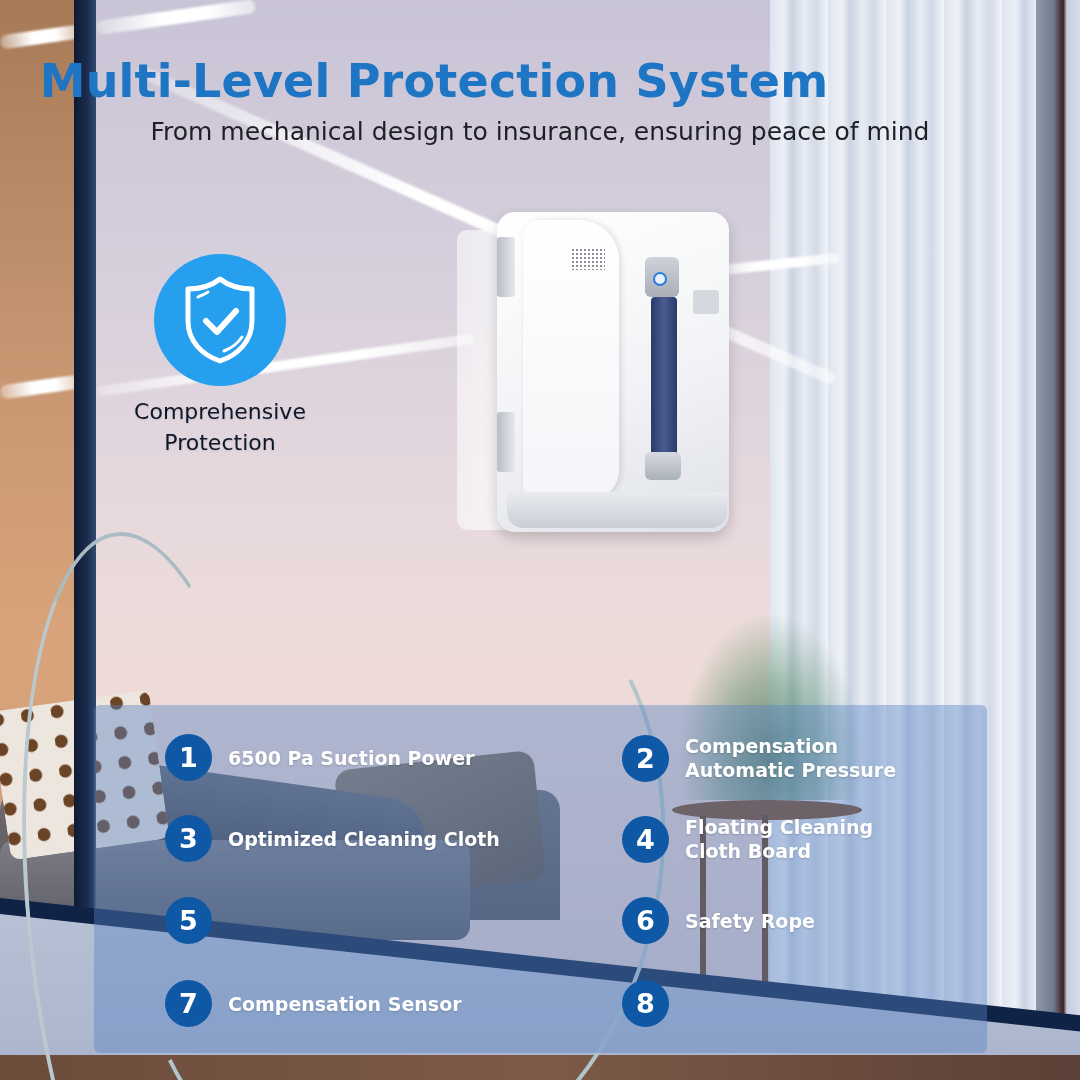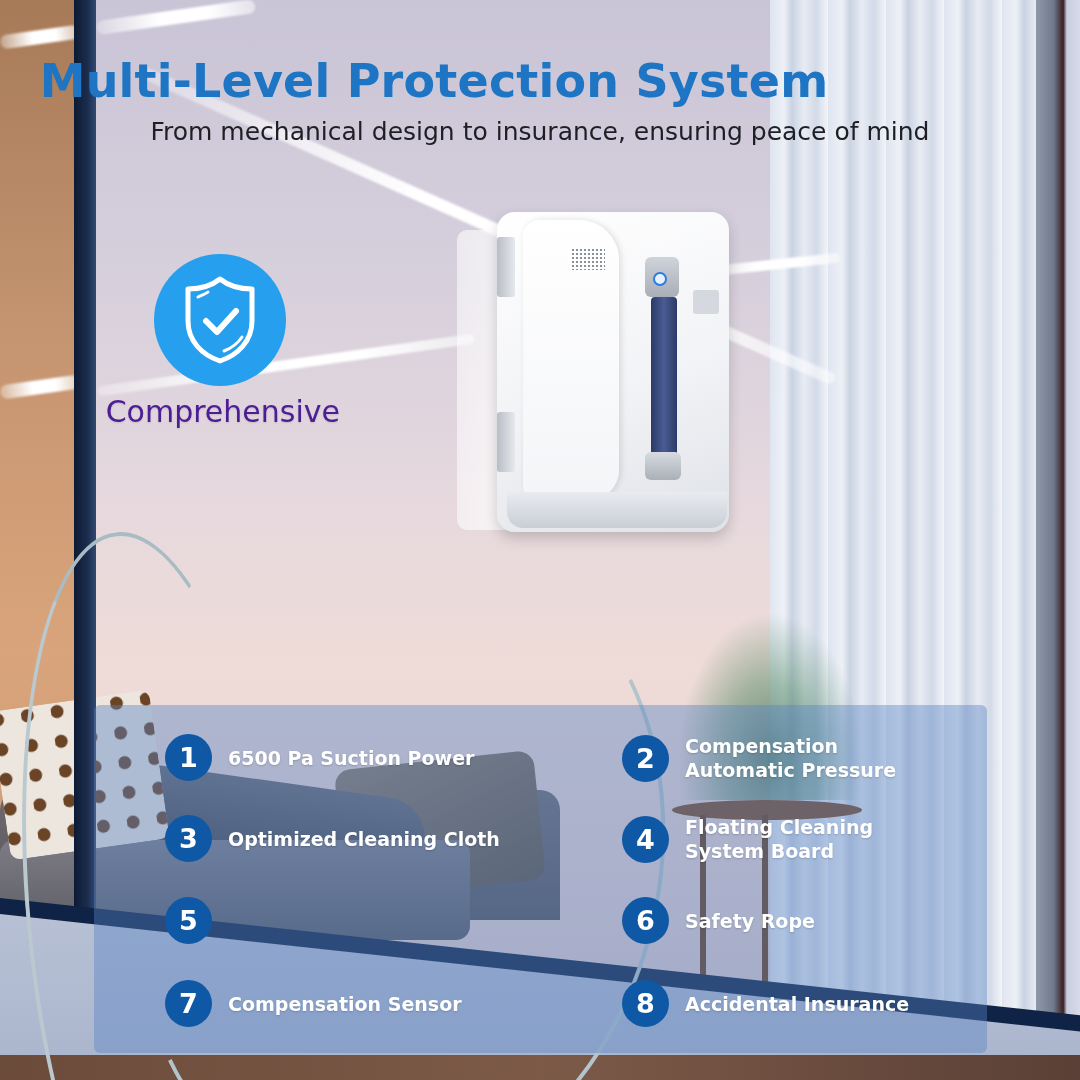--- a/index.html
+++ b/index.html
@@ -62,21 +62,21 @@
   .dev-display { position: absolute; left: 236px; top: 78px; width: 26px; height: 24px; background: #d5d8de; border-radius: 3px; }
   .dev-clip { position: absolute; left: 40px; width: 18px; height: 60px; background: linear-gradient(90deg, #b9bdc5, #e6e8ec); border-radius: 3px; }
   .dev-clip.top { top: 25px; } .dev-clip.bot { top: 200px; }
   .dev-bottom { position: absolute; left: 50px; top: 280px; width: 220px; height: 36px; background: linear-gradient(180deg, #e9ebef, #c9ced6); border-radius: 0 0 16px 16px; }
 
   .title { position: absolute; left: 0; top: 54px; width: 868px; text-align: center; font-family: "DejaVu Sans", sans-serif; font-weight: bold; font-size: 46px; color: #1d75c4; letter-spacing: 0.2px; }
   .subtitle { position: absolute; left: 0; top: 117px; width: 1080px; text-align: center; font-family: "DejaVu Sans", sans-serif; font-size: 25px; color: #1e1f24; }
 
   .badge { position: absolute; left: 154px; top: 254px; width: 132px; height: 132px; border-radius: 50%; background: #26a0ee; display: flex; align-items: center; justify-content: center; }
   .badge svg { width: 80px; height: 90px; }
-  .badge-label { position: absolute; left: 100px; top: 396px; width: 240px; text-align: right; font-family: "DejaVu Sans", sans-serif; font-size: 30px; line-height: 31px; color: #4c1d95; text-shadow: 0 1px 2px rgba(0,0,0,0.12); }
+  .badge-label { position: absolute; left: 100px; top: 396px; width: 240px; text-align: center; font-family: "DejaVu Sans", sans-serif; font-size: 22px; line-height: 31px; color: #0f172a; text-shadow: 0 1px 2px rgba(0,0,0,0.12); }
 
   .panel { position: absolute; left: 94px; top: 705px; width: 893px; height: 348px; border-radius: 6px;
     background: rgba(88,132,196,0.42); }
   .feature { position: absolute; display: flex; align-items: center; gap: 16px; }
   .num { width: 47px; height: 47px; border-radius: 50%; background: #0f58a6; color: #fff; font-family: "DejaVu Sans", sans-serif; font-weight: bold; font-size: 27px; display: flex; align-items: center; justify-content: center; flex-shrink: 0; }
   .ftext { font-family: "DejaVu Sans", sans-serif; font-weight: bold; font-size: 19px; line-height: 24px; color: #ffffff; text-shadow: 0 1px 2px rgba(0,0,0,0.18); }
 </style>
 </head>
 <body>
 
@@ -129,20 +129,21 @@
 <div class="badge">
   <svg viewBox="0 0 80 90">
     <path d="M40 4 C30 12 18 14 8 14 L8 46 C8 66 22 80 40 86 C58 80 72 66 72 46 L72 14 C62 14 50 12 40 4 Z" fill="none" stroke="#ffffff" stroke-width="5" stroke-linejoin="round"></path>
     <path d="M18 22 C22 20 26 19 28 17" fill="none" stroke="#ffffff" stroke-width="3" stroke-linecap="round"></path>
     <path d="M26 46 L37 57 L56 36" fill="none" stroke="#ffffff" stroke-width="6" stroke-linecap="round" stroke-linejoin="round"></path>
     <path d="M44 76 C52 73 58 68 62 62" fill="none" stroke="#ffffff" stroke-width="3" stroke-linecap="round"></path>
   </svg>
 </div>
 <div class="badge-label">
   <div>Comprehensive</div>
+  <div>Protection</div>
 </div>
 
 <div class="panel"></div>
 
 <div class="feature" style="left:165px; top:734px;">
   <div class="num">1</div>
   <div class="ftext"><span>6500 Pa Suction Power</span></div>
 </div>
 <div class="feature" style="left:622px; top:734px;">
   <div class="num">2</div>
@@ -152,30 +153,29 @@
     </div>
 </div>
 <div class="feature" style="left:165px; top:815px;">
   <div class="num">3</div>
   <div class="ftext"><span>Optimized Cleaning Cloth</span></div>
 </div>
 <div class="feature" style="left:622px; top:815px;">
   <div class="num">4</div>
   <div class="ftext">
       <div>Floating Cleaning</div>
-      <div>System Board</div>
+      <div>Cloth Board</div>
     </div>
 </div>
 <div class="feature" style="left:165px; top:897px;">
   <div class="num">5</div>
 </div>
 <div class="feature" style="left:622px; top:897px;">
   <div class="num">6</div>
   <div class="ftext"><span>Safety Rope</span></div>
 </div>
 <div class="feature" style="left:165px; top:980px;">
   <div class="num">7</div>
   <div class="ftext"><span>Compensation Sensor</span></div>
 </div>
 <div class="feature" style="left:622px; top:980px;">
   <div class="num">8</div>
-  <div class="ftext"><span>Accidental Insurance</span></div>
 </div>
 
 </body></html>

